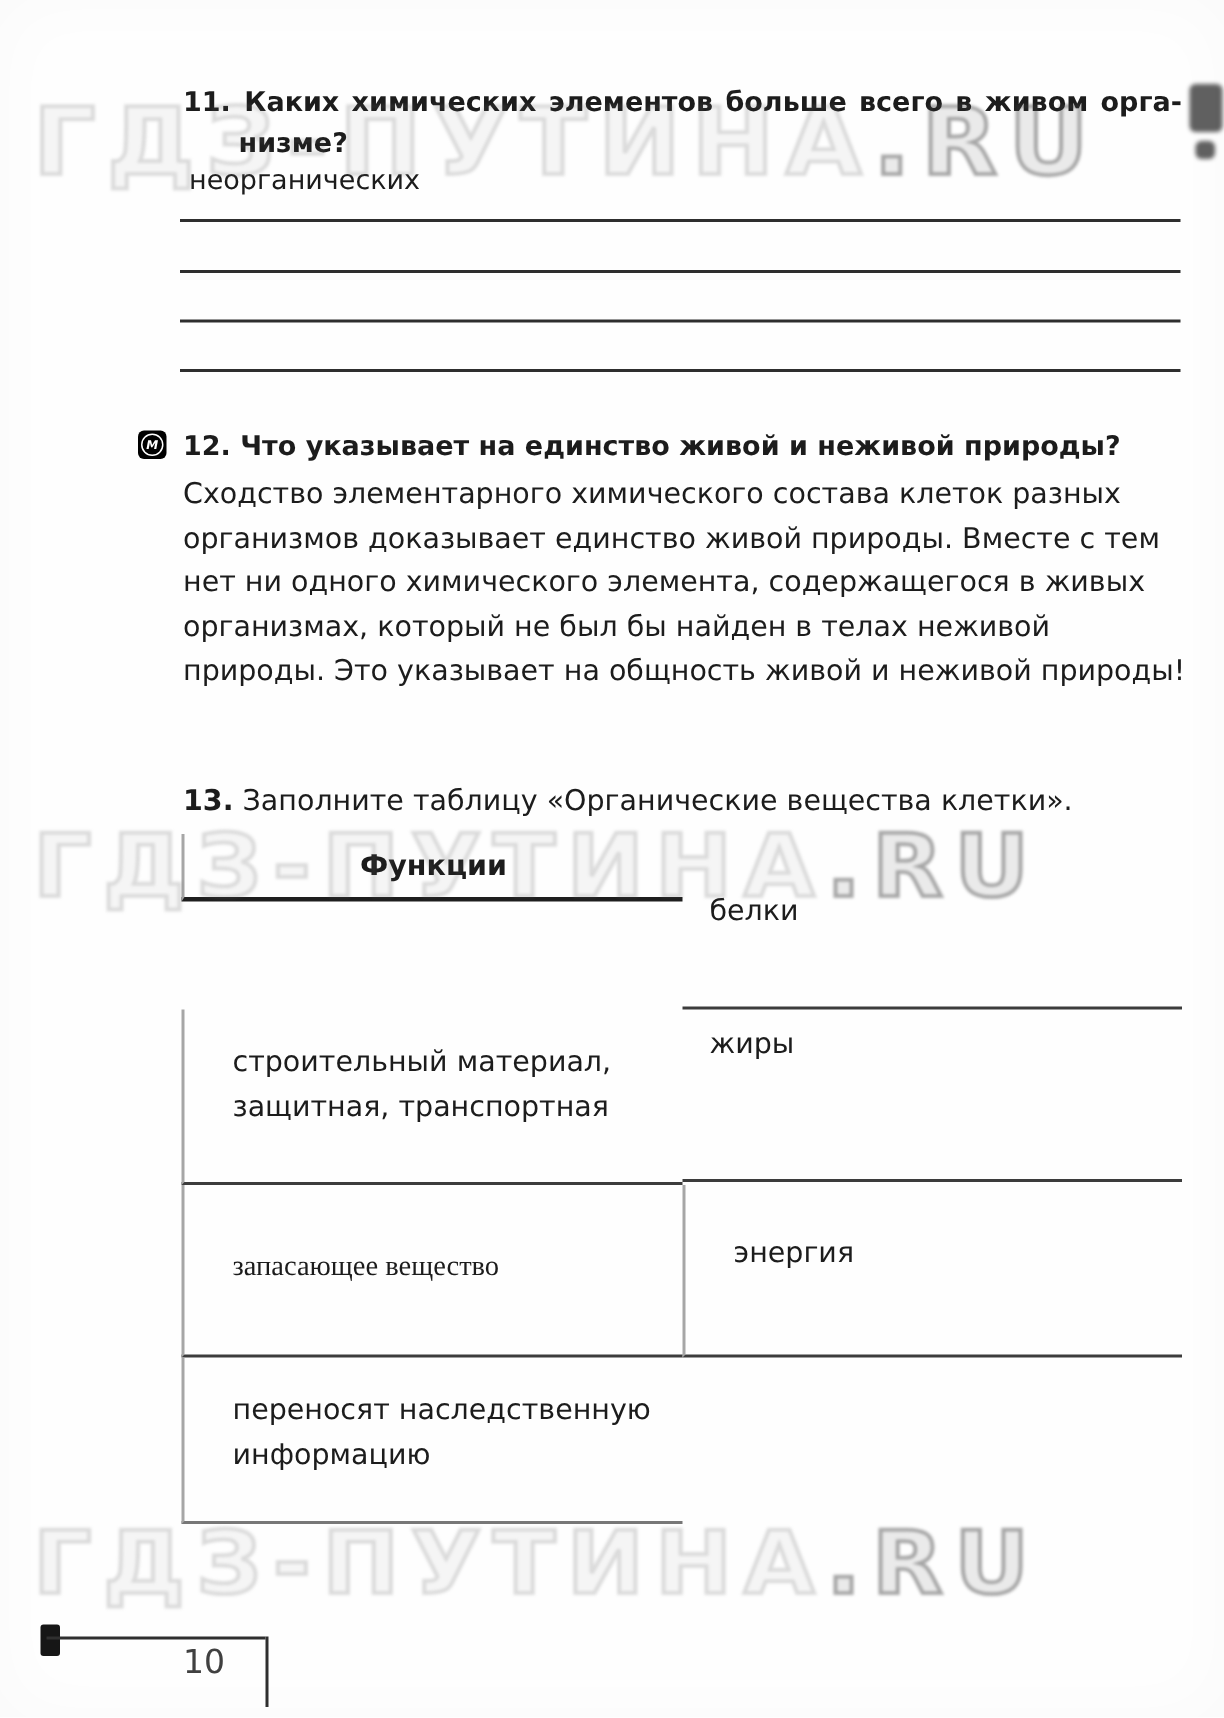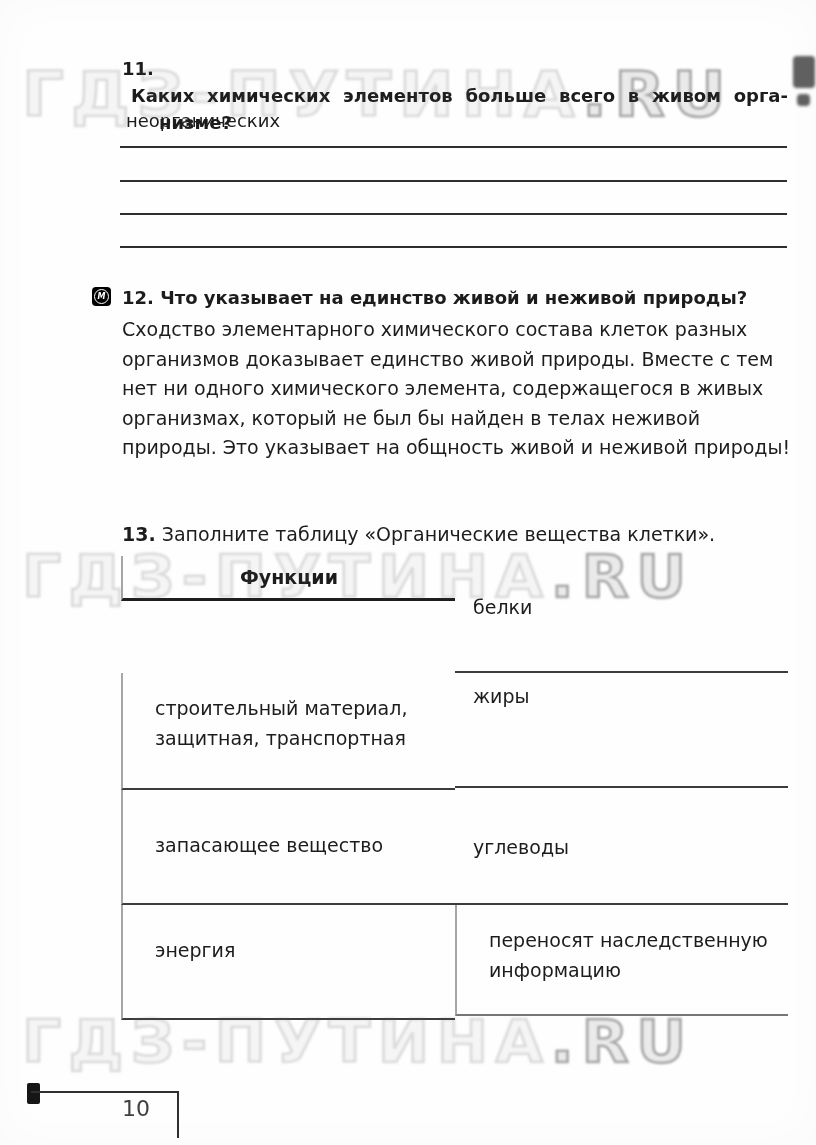--- a/index.html
+++ b/index.html
@@ -30,21 +30,21 @@
   .wm-mid { top:543px; font-size:58px; }
   .wm-bot { top:1008px; font-size:58px; }
 
   .smudge { position:absolute; background:rgba(35,35,35,0.72); border-radius:4px; filter:blur(1.5px); z-index:2; }
   .smudge1 { right:1px; top:56px; width:22px; height:32px; }
   .smudge2 { right:6px; top:94px; width:13px; height:12px; }
 
   
   .q11 { position:absolute; left:122px; top:55px; width:666px;
          font-weight:700; font-size:18px; line-height:27px; }
-  .q11-line1 { display:flex;flex-direction:column; }
+  .q11-line1 { display:flex; }
   .q11-num { flex:0 0 auto; }
   .q11-text1 { flex:1 1 auto; margin-left:9px; text-align:justify; text-align-last:justify; }
   .q11-text2 { margin-left:37px; }
 
   .answer11 { position:absolute; left:126px; top:110px; font-size:18px; }
 
   .answer-line { position:absolute; left:120px; width:667px; height:0;
                  border-top:2px solid #2e2e2e; }
   .al1 { top:146px; } .al2 { top:180px; } .al3 { top:213px; } .al4 { top:246px; }
 
@@ -68,21 +68,21 @@
          display:grid; grid-template-columns:334px 333px; font-size:19px; }
   .th { height:42px; display:flex; align-items:center; justify-content:center;
         font-weight:700; border-bottom:3px solid #1e1e1e; }
   .col-r { border-left:2px solid #a6a6a6; }
   .td { box-sizing:border-box; line-height:30px; }
   .td-l { padding-left:18px; }
   .td-r { padding-left:32px; padding-right:14px; }
   .row-b { border-bottom:2px solid #3c3c3c; }
   .r1 { height:117px; } .r2 { height:115px; } .r3 { height:115px; } .r4 { height:111px; border-bottom:2px solid #777; }
   .r1l { padding-top:36px; } .r1r { padding-top:20px; }
-  .r2l { padding-top:8px; } .r2r { padding-top:40px; }
+  .r2l { padding-top:8px; } .r2r { padding-top:40px;font-family:Liberation Serif, serif; }
   .r3l { padding-top:42px; } .r3r { padding-top:30px; }
   .r4l { padding-top:38px; } .r4r { padding-top:20px; }
 
   
   .footer-hline { position:absolute; left:31px; top:1091px; width:146px; height:0; border-top:2px solid #2f2f2f; }
   .footer-vline { position:absolute; left:177px; top:1091px; width:0; height:47px; border-left:2px solid #2f2f2f; }
   .page-number { position:absolute; left:122px; top:1096px; font-size:22px; color:#404040; }
   .binding-mark { position:absolute; left:27px; top:1083px; width:13px; height:21px;
                   background:#161616; border-radius:2px; filter:blur(0.5px); }
 </style>
@@ -131,21 +131,20 @@
 
     <div class="tbl">
       <div class="th col-r">Функции</div>
 
       <div class="td td-l row-b r1 r1l">белки</div>
       <div class="td td-r col-r row-b r1 r1r">строительный материал, защитная, транспортная</div>
 
       <div class="td td-l row-b r2 r2l">жиры</div>
       <div class="td td-r col-r row-b r2 r2r">запасающее вещество</div>
 
-      <div class="td td-l row-b r3 r3l">углеводы</div>
       <div class="td td-r col-r row-b r3 r3r">энергия</div>
 
       <div class="td td-r col-r r4 r4r">переносят наследственную информацию</div>
     </div>
 
     <div class="binding-mark"></div>
     <div class="footer-hline"></div>
     <div class="footer-vline"></div>
     <div class="page-number">10</div>
 

